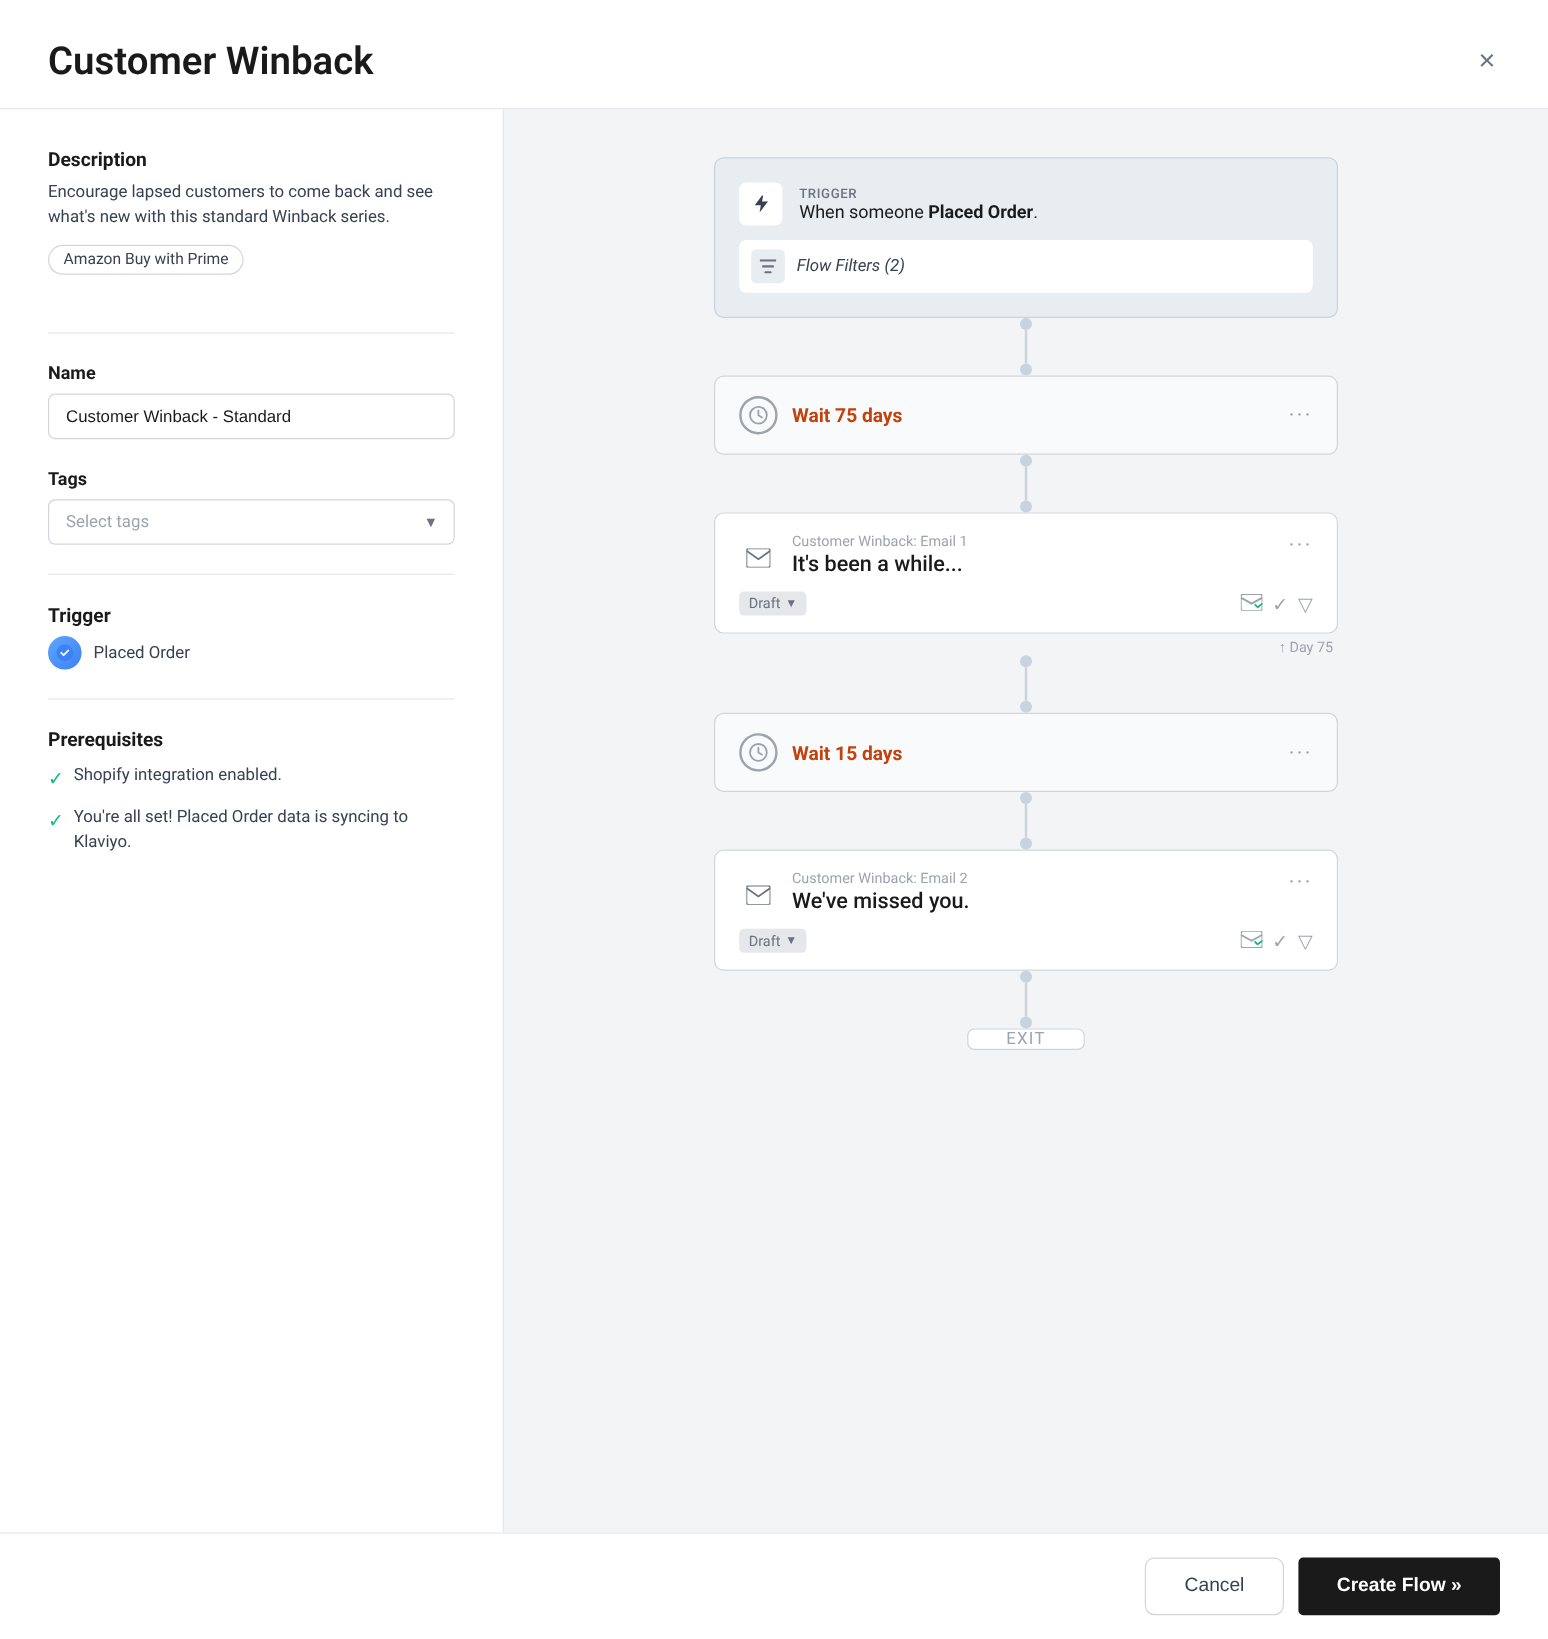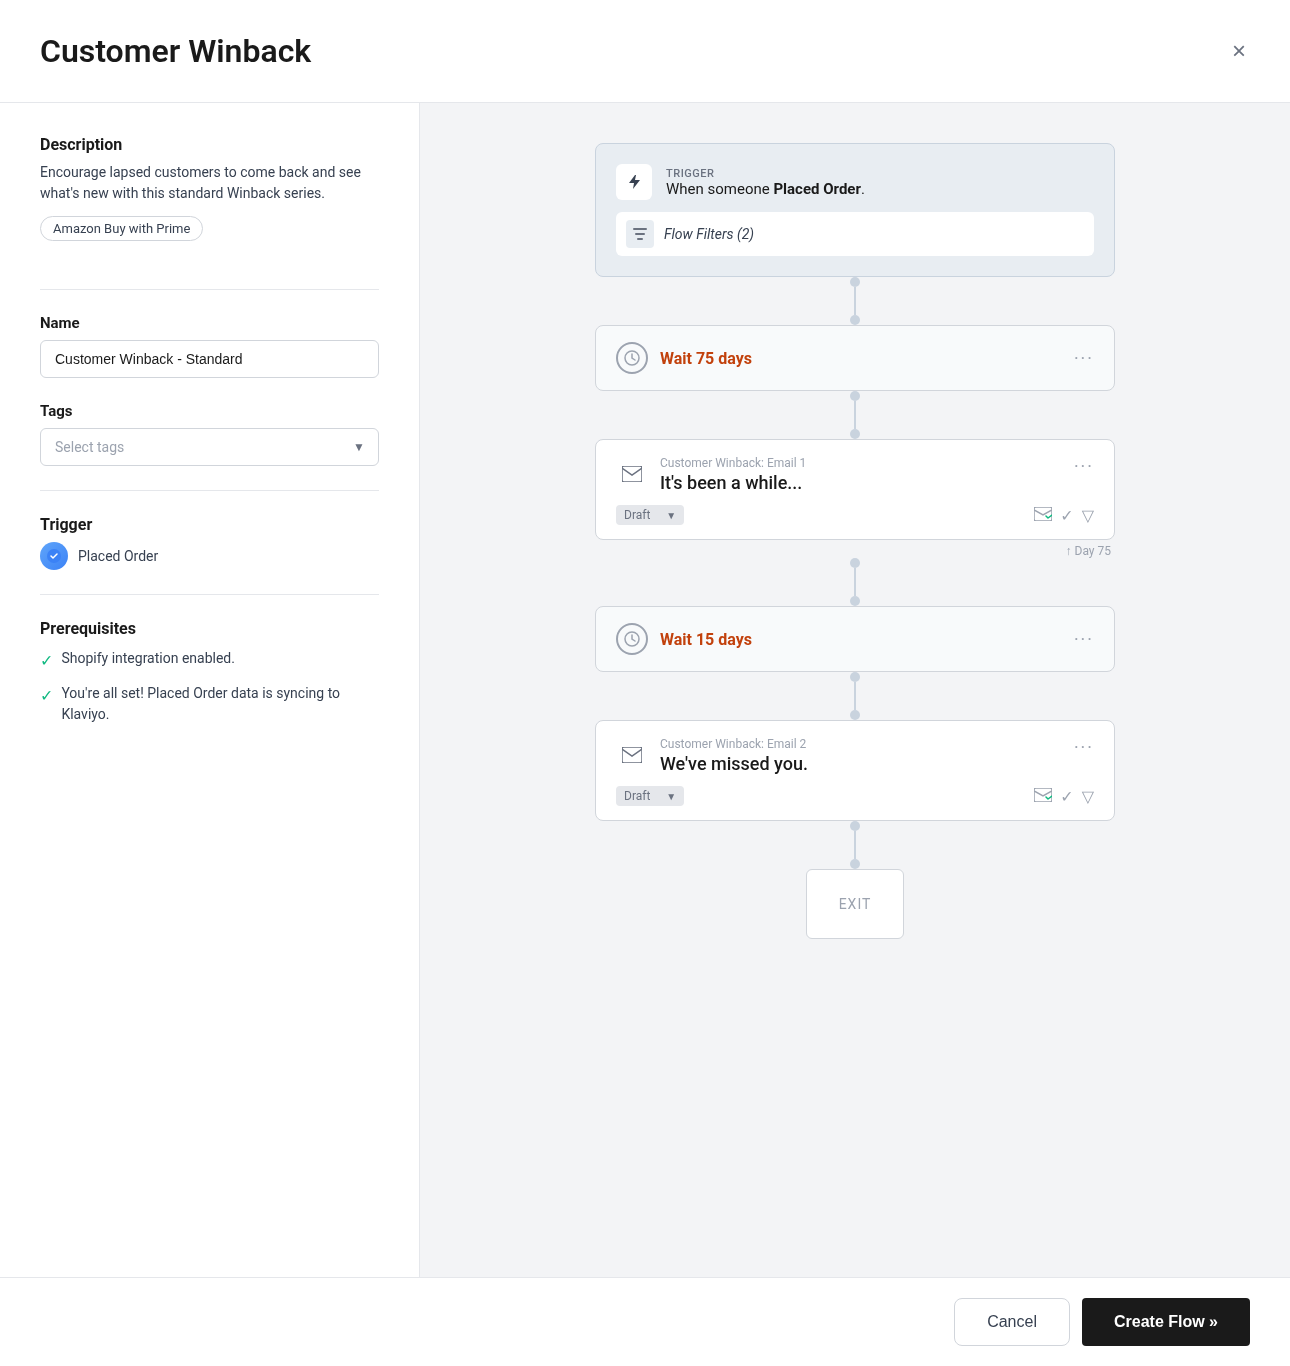--- a/index.html
+++ b/index.html
@@ -11,21 +11,21 @@
       position: relative;
     }
     .modal {
       background: #fff;
       width: 1290px;
       min-height: 1366px;
       display: flex;
       flex-direction: column;
     }
     .modal-header {
-      padding: 32px 40px 32px 40px;
+      padding: 32px 40px 20px 40px;
       display: flex;
       align-items: center;
       justify-content: space-between;
       border-bottom: 1px solid #e5e7eb;
     }
     .modal-title {
       font-size: 32px;
       font-weight: 600;
       color: #1a1a1a;
     }
@@ -300,21 +300,21 @@
       padding: 16px 20px 14px 20px;
     }
     .email-header {
       display: flex;
       align-items: flex-start;
       justify-content: space-between;
       margin-bottom: 4px;
     }
     .email-left {
       display: flex;
-      align-items: flex-start;
+      align-items: flex-end;
       gap: 12px;
     }
     .email-icon {
       width: 32px;
       height: 32px;
       display: flex;
       align-items: center;
       justify-content: center;
       color: #6b7280;
       font-size: 16px;
@@ -333,21 +333,21 @@
     }
     .email-footer {
       display: flex;
       align-items: center;
       justify-content: space-between;
       margin-top: 12px;
     }
     .draft-badge {
       display: inline-flex;
       align-items: center;
-      gap: 16px;
+      gap: 4px;
       background: #e5e7eb;
       border-radius: 4px;
       padding: 3px 8px;
       font-size: 12px;
       color: #6b7280;
       cursor: pointer;
     }
     .draft-arrow {
       font-size: 10px;
     }
@@ -365,21 +365,21 @@
       font-size: 12px;
       color: #9ca3af;
       text-align: right;
       width: 100%;
       margin-top: 4px;
       padding-right: 4px;
     }
     .exit-box {
       border: 1px solid #d1d5db;
       border-radius: 6px;
-      padding: 26px 32px;
+      padding: 0 32px;
       font-size: 14px;
       color: #9ca3af;
       background: #fff;
       letter-spacing: 1px;
       margin-top: 0;
     }
     .modal-footer {
       padding: 20px 40px;
       display: flex;
       justify-content: flex-end;

